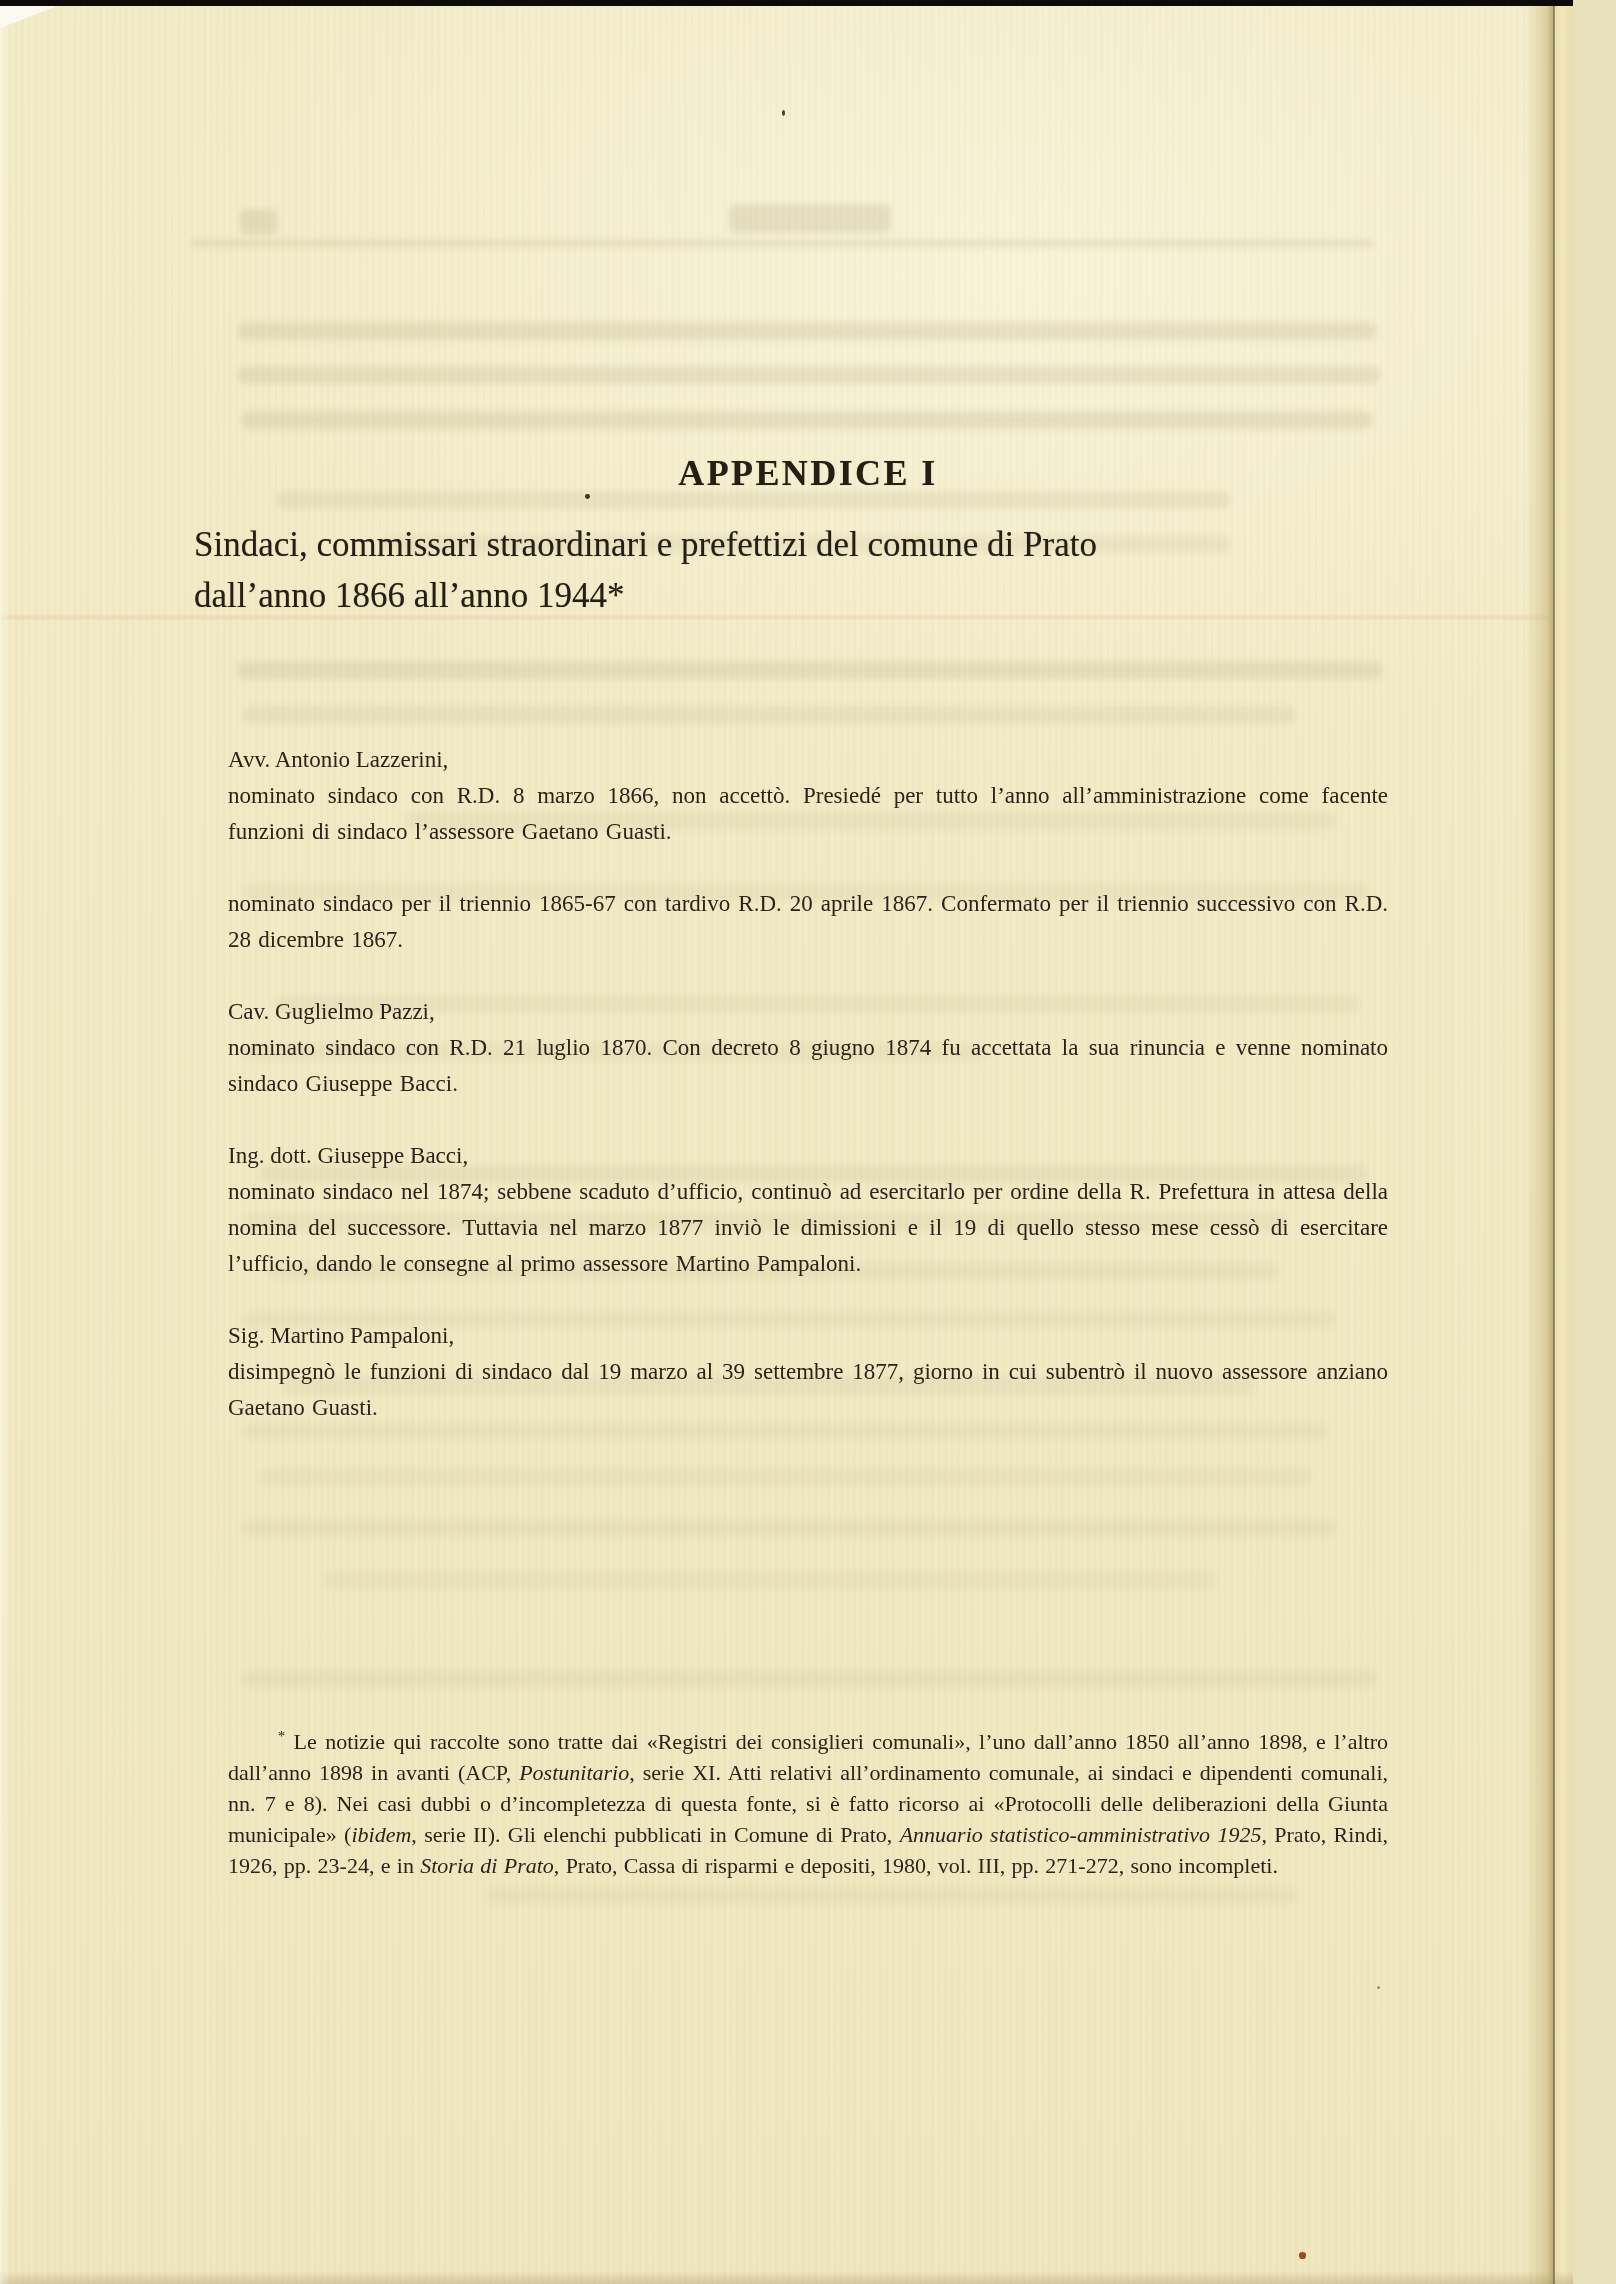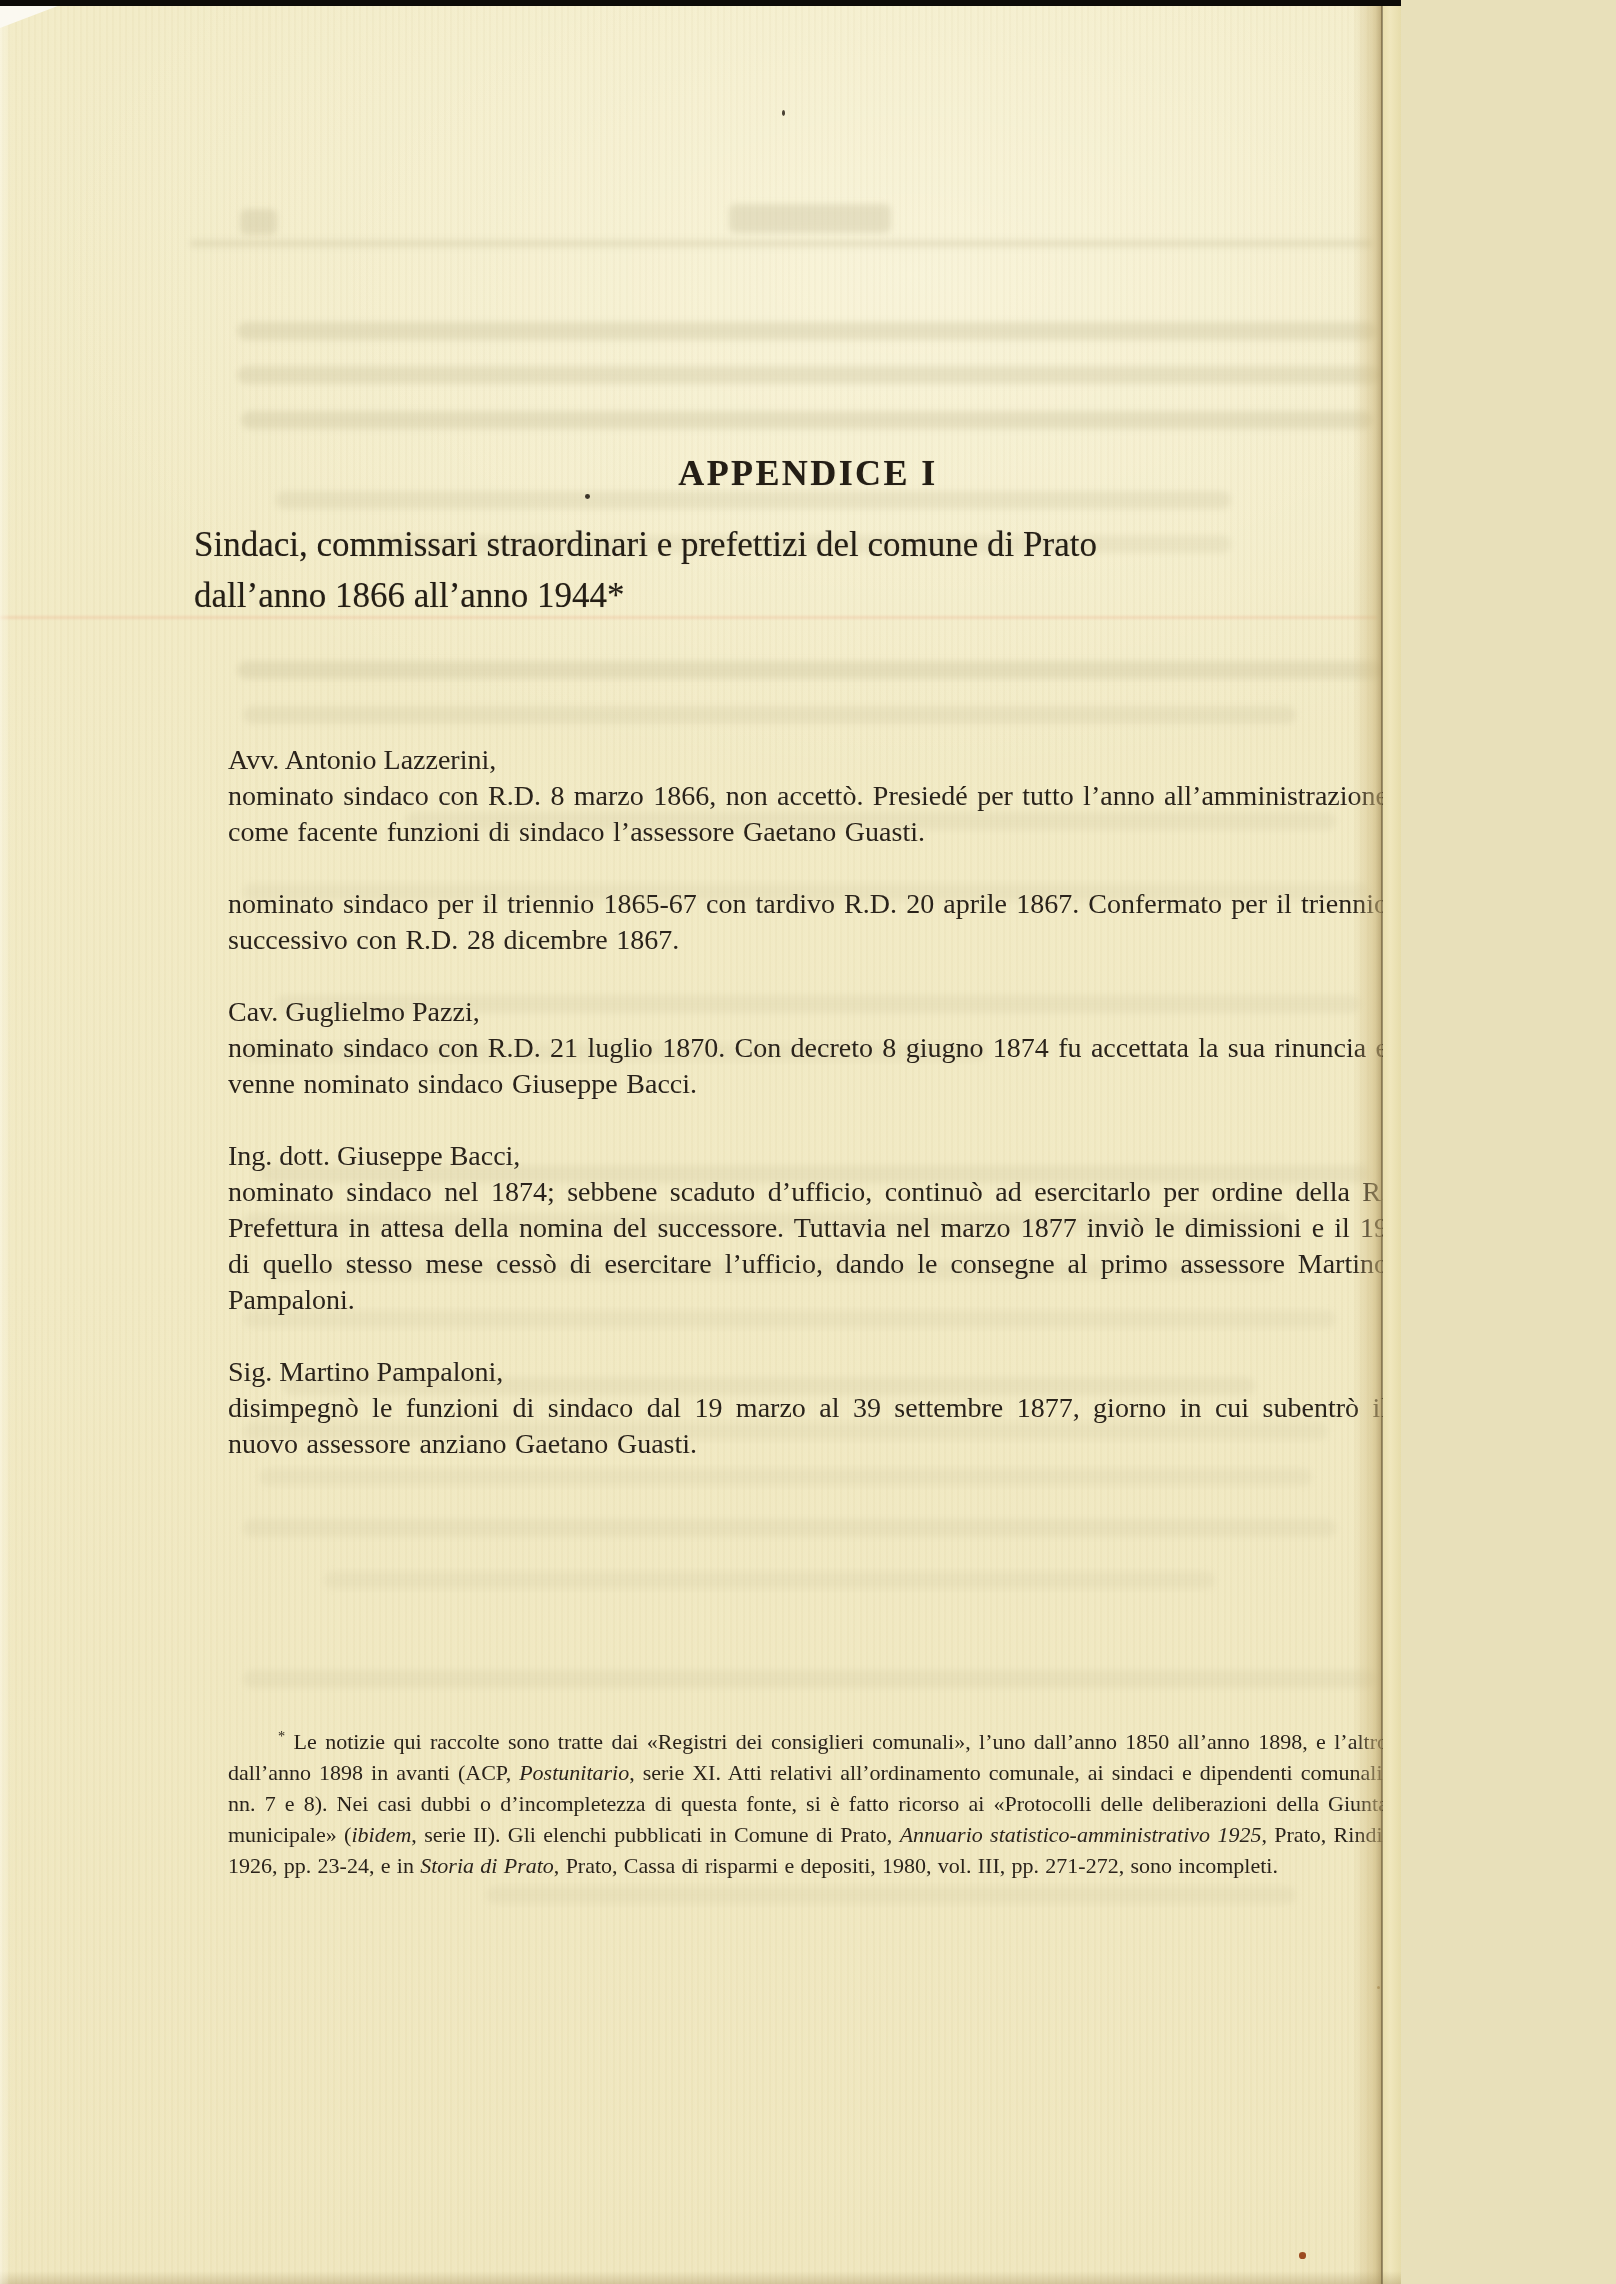--- a/index.html
+++ b/index.html
@@ -3,21 +3,21 @@
 <meta charset="utf-8">
 <style>
   html,body{margin:0;padding:0;}
   body{
     width:1617px;height:2284px;
     background:#e8e0ba;
     font-family:"Liberation Serif","DejaVu Serif",serif;
     overflow:hidden;
   }
   .scan{
-    position:relative;width:1401px;height:2284px;
+    position:relative;width:1573px;height:2284px;
     background:
       radial-gradient(1296px 729px at 65% 12%, rgba(255,252,235,0.50), rgba(255,252,235,0) 70%),
       linear-gradient(180deg, #f2ebc6 0%, #f1e9c2 55%, #efe6bd 100%);
   }
   
   .scan::after{
     content:"";position:absolute;inset:0;pointer-events:none;
     background:
       repeating-linear-gradient(90deg,
         rgba(255,255,255,0.055) 0 1.6px,
@@ -52,21 +52,21 @@
     position:absolute;top:428px;left:228px;width:1160px;z-index:3;
     font-size:36px;font-weight:bold;letter-spacing:2.4px;text-align:center;
     color:#241e15;text-shadow:0 0 0.8px rgba(36,30,21,0.45);white-space:nowrap;
   }
   .subtitle{
     position:absolute;top:519px;left:194px;width:1228px;z-index:3;
     font-size:35px;line-height:51px;color:#241e15;
     text-shadow:0 0 0.8px rgba(36,30,21,0.4);white-space:nowrap;
   }
   .entries{position:absolute;top:742px;left:228px;width:1160px;z-index:3;}
-  .entry{margin:0 0 36px 0;font-size:28px;line-height:36px;color:#2a231b;}
+  .entry{margin:0 0 36px 0;font-size:23px;line-height:36px;color:#2a231b;}
   .entry:last-child{margin-bottom:16px;}
   .entry-name{display:block;}
   .entry-text{display:block;text-align:justify;word-spacing:1.6px;}
   .footnote{
     position:absolute;top:1704px;left:228px;width:1160px;z-index:3;
     font-size:22px;line-height:31px;text-align:justify;word-spacing:0.8px;
     color:#2a231b;text-indent:50px;
   }
   .footnote sup{font-size:0.65em;line-height:0;}
   .it{font-style:italic;}

